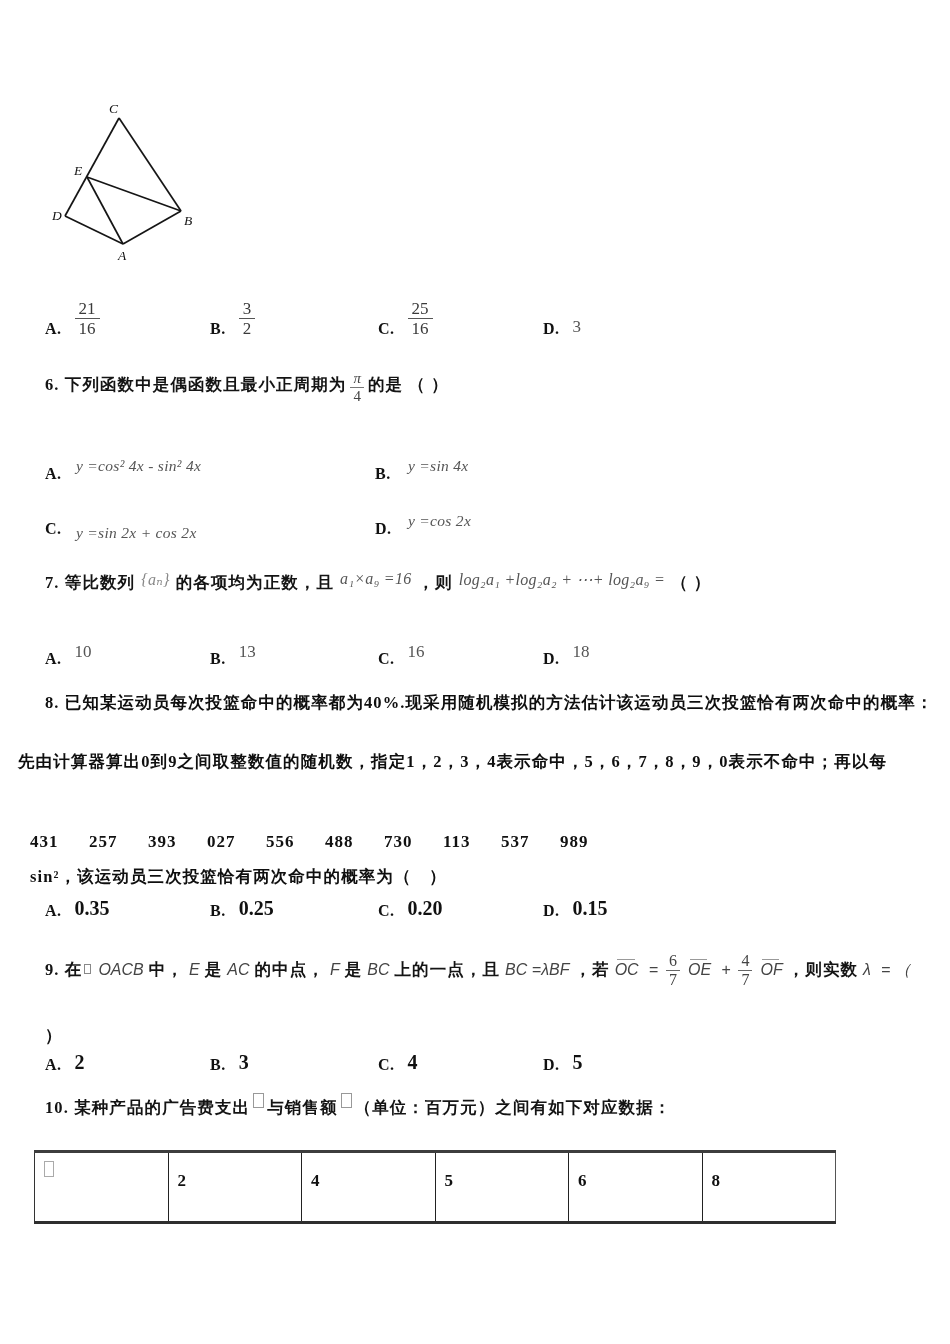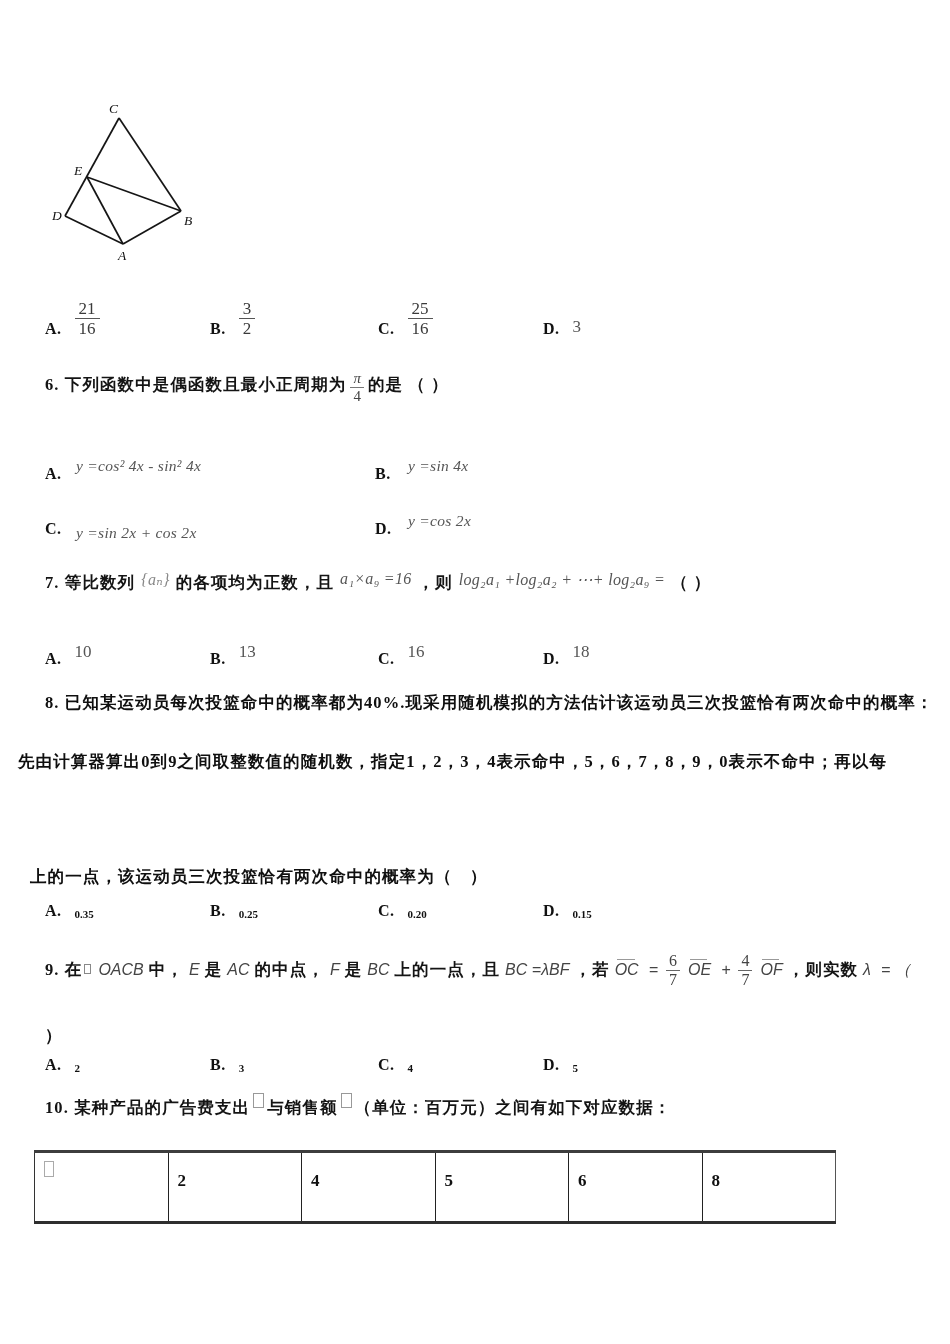--- a/index.html
+++ b/index.html
@@ -16,21 +16,21 @@
   .figure text { font:italic 13.5px "Liberation Serif","DejaVu Serif",serif; fill:#111; }
 
   
   .cn  { font-weight:700; font-size:16.5px; color:#141414; letter-spacing:1.1px;
          font-family:"Liberation Serif","DejaVu Serif",serif; white-space:pre; }
   .math{ font-style:italic; font-size:15.5px; color:#555; letter-spacing:.3px;
          font-family:"Liberation Serif","DejaVu Serif",serif; white-space:pre; }
   .mi  { font-style:italic; font-size:16px; color:#444;
          font-family:Liberation Sans, sans-serif; white-space:pre; }
   .albl{ font-weight:700; font-size:16px; color:#111; letter-spacing:.5px; }
-  .avalb{ font-weight:700; font-size:11px; color:#111; }
+  .avalb{ font-weight:700; font-size:20px; color:#111; }
   .mval{ font-size:17px; color:#555; font-family:"Liberation Serif","DejaVu Serif",serif; }
 
   
   .frac { display:inline-flex; flex-direction:column; align-items:center;
           font-size:17px; color:#3a3a3a; line-height:1.12; }
   .frac .fnum { display:block; padding:0 4px; border-bottom:1.4px solid #555; }
   .frac .fden { display:block; }
 
   
   .arow { position:absolute; left:0; width:950px; height:56px; }
@@ -170,21 +170,22 @@
       <span class="mval" style="position:relative;top:-6px;">16</span>
     </div>
     <div class="opt" style="left:543px;">
       <span class="albl">D.</span>
       <span class="mval" style="position:relative;top:-6px;">18</span>
     </div>
   </div>
 
   <div class="abs cn8" style="left:45px; top:692px;">8. 已知某运动员每次投篮命中的概率都为40%.现采用随机模拟的方法估计该运动员三次投篮恰有两次命中的概率：</div>
   <div class="abs cn8" style="left:18px; top:727px;margin-top:24px;">先由计算器算出0到9之间取整数值的随机数，指定1，2，3，4表示命中，5，6，7，8，9，0表示不命中；再以每</div>
-  <div class="abs cn8" style="left:30px; top:866px;">上的一点，该运动员三次投篮恰有两次命中的概率为（　）</div>
+  <div class="abs nums" style="left:30px; top:832px;">431  257  393  027  556  488  730  113  537  989</div>
+  <div class="abs cn8" style="left:30px; top:866px;">sin²，该运动员三次投篮恰有两次命中的概率为（　）</div>
 
   <div class="arow" style="top:894px; height:26px;">
     <div class="opt" style="left:45px;">
       <span class="albl">A.</span>
       <span class="avalb">0.35</span>
     </div>
     <div class="opt" style="left:210px;">
       <span class="albl">B.</span>
       <span class="avalb">0.25</span>
     </div>

